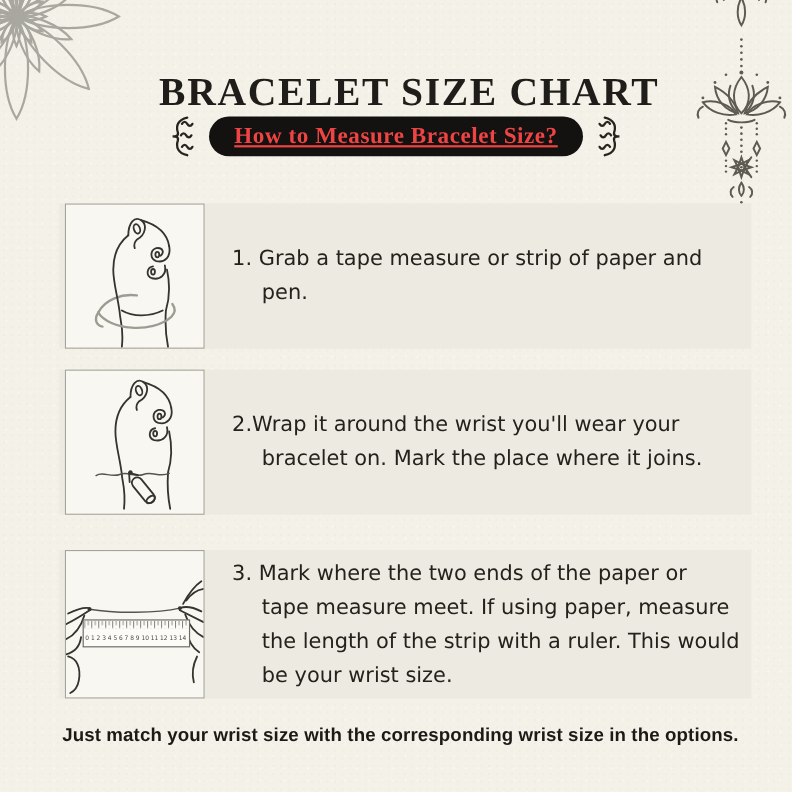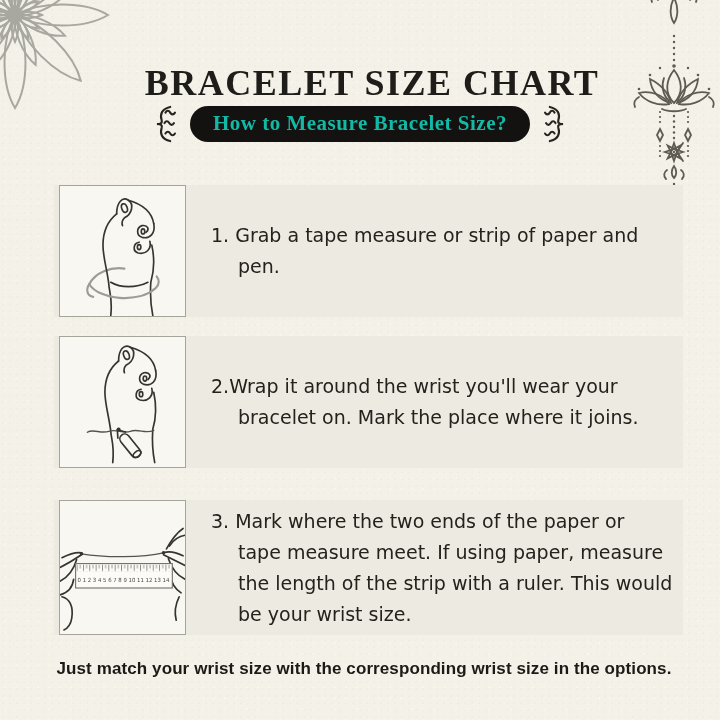--- a/index.html
+++ b/index.html
@@ -17,22 +17,22 @@
     position:absolute;top:48px;left:0;width:100%;margin:12px;text-align:center;
     font:700 36px/46px "Liberation Serif",serif;letter-spacing:1.5px;color:#1e1d19;
   }
   .subtitle-row{
     position:absolute;top:105px;left:0;width:100%;height:38px;
     display:flex;justify-content:center;align-items:center;gap:11px;
   }
   .flourish{width:29px;height:38px;}
   .flip{transform:scaleX(-1);}
   .pill{
-    background:#131210;color:#14b8a6;border-radius:18px;padding:5px 23px 7px;
-    font:700 21px/24px "Liberation Serif",serif;letter-spacing:0.5px;white-space:nowrap;
+    background:#131210;color:#ef4444;border-radius:18px;padding:5px 23px 7px;
+    font:700 21px/24px "Liberation Serif",serif;letter-spacing:0.5px;white-space:nowrap;text-decoration:underline;
   }
   .step-row{
     position:absolute;left:54px;right:37px;background:#edeae1;display:flex;
   }
   .row1{top:185px;height:132px;}
   .row2{top:336px;height:132px;text-decoration:underline;}
   .row3{top:500px;height:135px;text-decoration:underline;}
   .illus{
     box-sizing:border-box;flex:0 0 127px;height:100%;margin-left:5px;
     background:#f9f7f1;border:1px solid #a5a49b;

